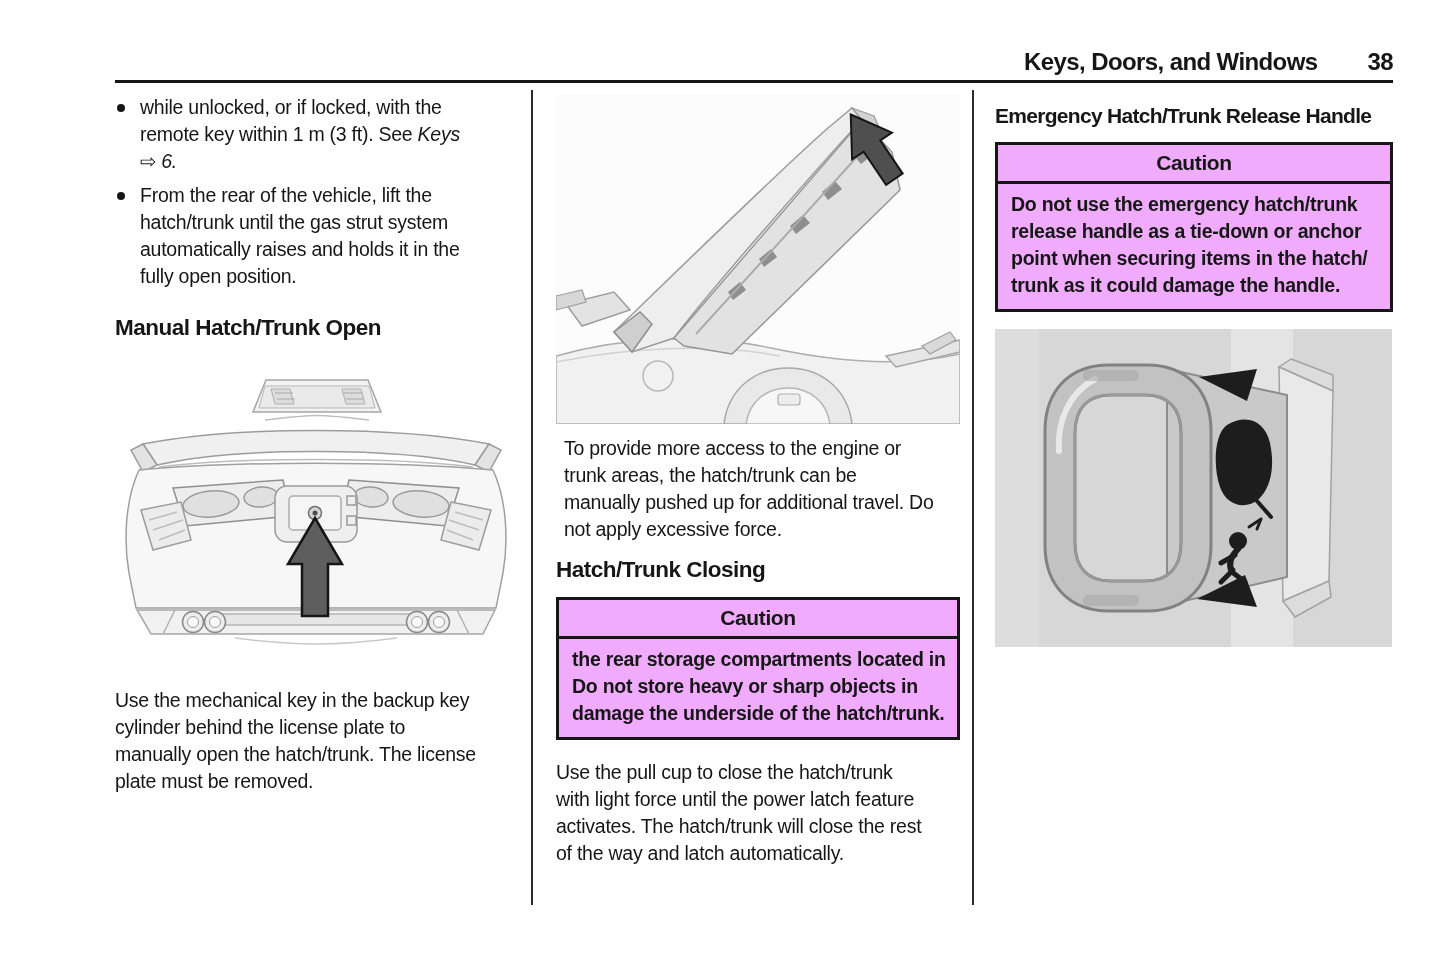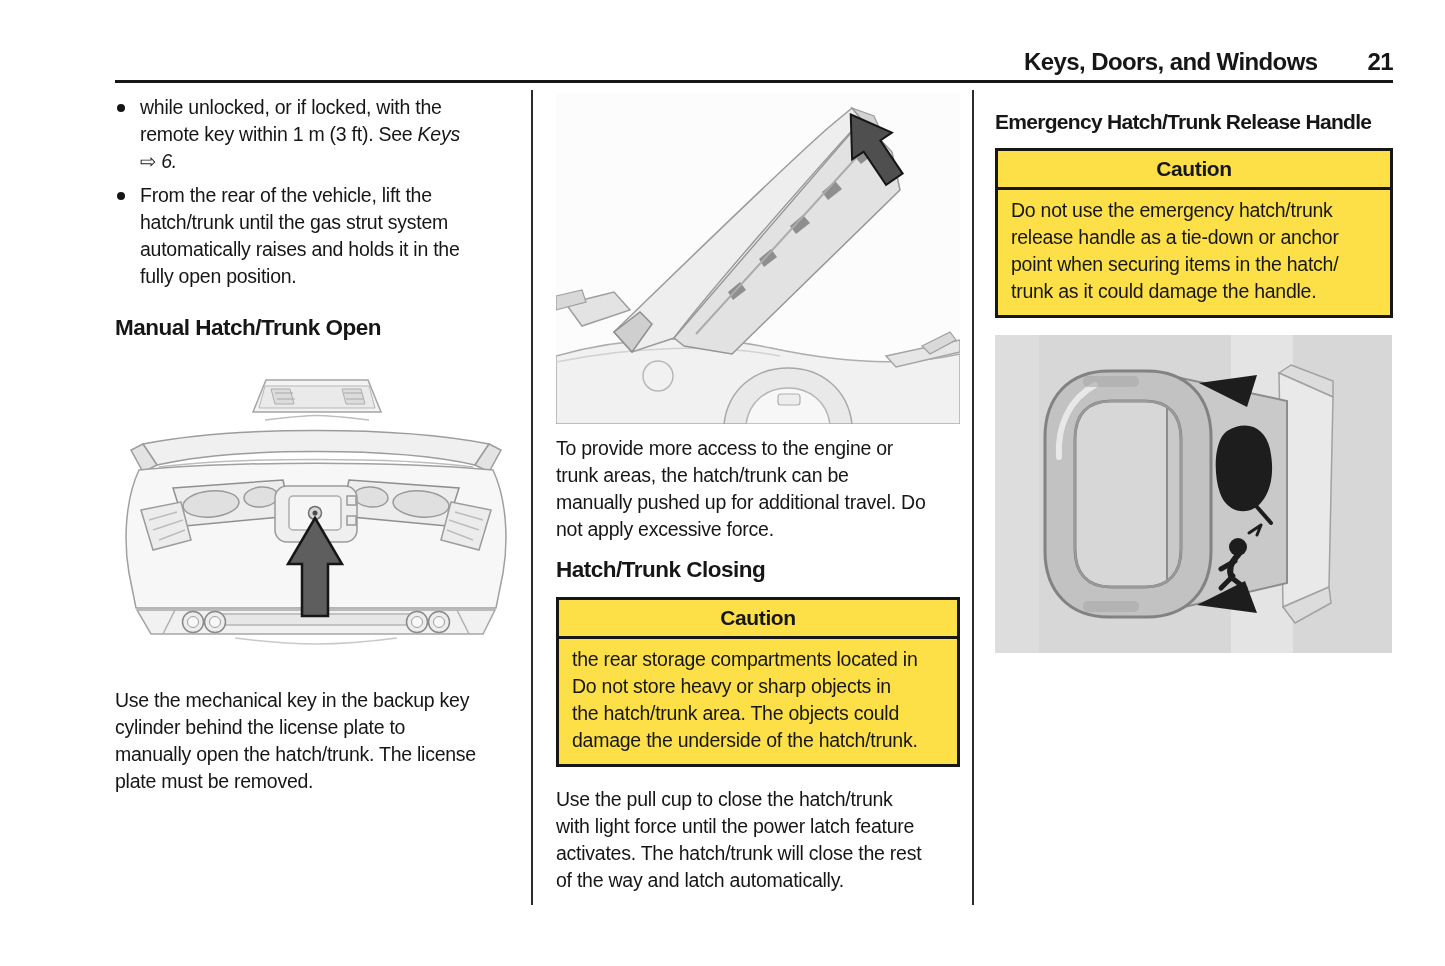--- a/index.html
+++ b/index.html
@@ -25,42 +25,42 @@
   #column-3 { left:995px; width:398px; }
   .line { white-space:nowrap; }
   .italic { font-style:italic; }
   
   .bullet-item { position:relative; padding-left:25px; margin-bottom:7px; }
   .bullet-dot { position:absolute; left:2px; top:10px; width:8px; height:8px; border-radius:50%; background:#161616; }
   
   .section-heading { font-size:22.5px; font-weight:700; letter-spacing:-0.5px; white-space:nowrap; }
   #column-1 .section-heading { margin-top:24px; }
   #column-2 .section-heading { margin-top:13px; }
-  #column-3 .section-heading { margin-top:14px; font-size:21px; letter-spacing:-0.7px; }
+  #column-3 .section-heading { margin-top:8px; font-size:21px; letter-spacing:-0.7px; }
   
   .figure { display:block; }
   #car-rear-figure { margin-top:27px; }
   #handle-figure { margin-top:17px; }
   .caption-para { margin-top:19px; }
-  .para { margin-top:11px; }
+  .para { margin-top:11px;margin-left:8px; }
   .para-after-box { margin-top:19px; }
   
-  .caution-box { border:3px solid #161616; margin-top:14px; background:#fde047; }
+  .caution-box { border:3px solid #161616; margin-top:14px; background:#f0abfc; }
   #column-3 .caution-box { margin-top:13px; }
   .caution-title { text-align:center; font-weight:700; font-size:21px; padding:4px 0 5px 0; border-bottom:3px solid #161616; letter-spacing:-0.4px; }
-  .caution-body { padding:7px 4px 10px 13px; }
+  .caution-body { padding:7px 4px 10px 13px;font-weight:bold; }
 </style>
 </head>
 <body>
 
 <div class="page">
 
   <div class="page-header">
     <span>Keys, Doors, and Windows</span>
-    <span>21</span>
+    <span>38</span>
   </div>
   <div class="header-rule"></div>
 
   <div class="col-divider" id="divider-1"></div>
   <div class="col-divider" id="divider-2"></div>
 
   <div class="column" id="column-1">
 
     <div class="bullet-item">
       <span class="bullet-dot"></span>
@@ -183,21 +183,20 @@
       <div class="line">not apply excessive force.</div>
     </div>
 
     <div class="section-heading">Hatch/Trunk Closing</div>
 
     <div class="caution-box">
       <div class="caution-title">Caution</div>
       <div class="caution-body">
         <div class="line">the rear storage compartments located in</div>
         <div class="line">Do not store heavy or sharp objects in</div>
-        <div class="line">the hatch/trunk area. The objects could</div>
         <div class="line">damage the underside of the hatch/trunk.</div>
       </div>
     </div>
 
     <div class="para-after-box">
       <div class="line">Use the pull cup to close the hatch/trunk</div>
       <div class="line">with light force until the power latch feature</div>
       <div class="line">activates. The hatch/trunk will close the rest</div>
       <div class="line">of the way and latch automatically.</div>
     </div>

